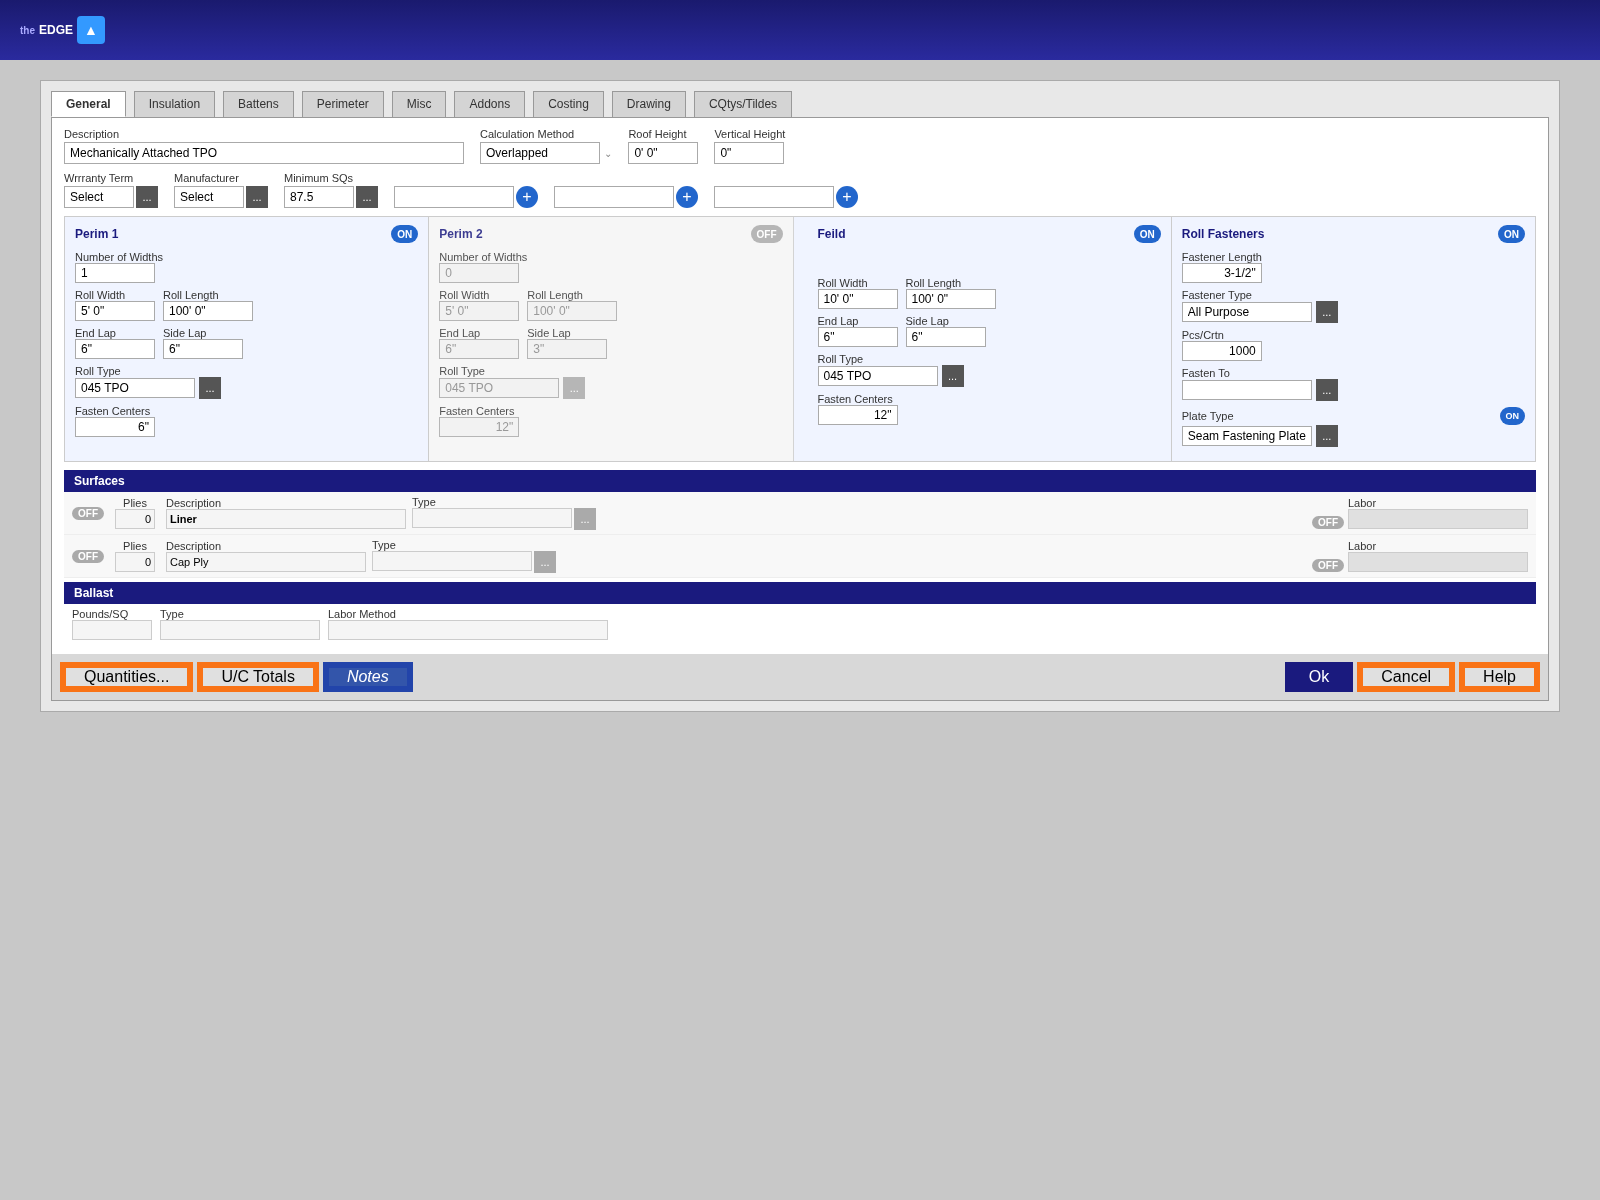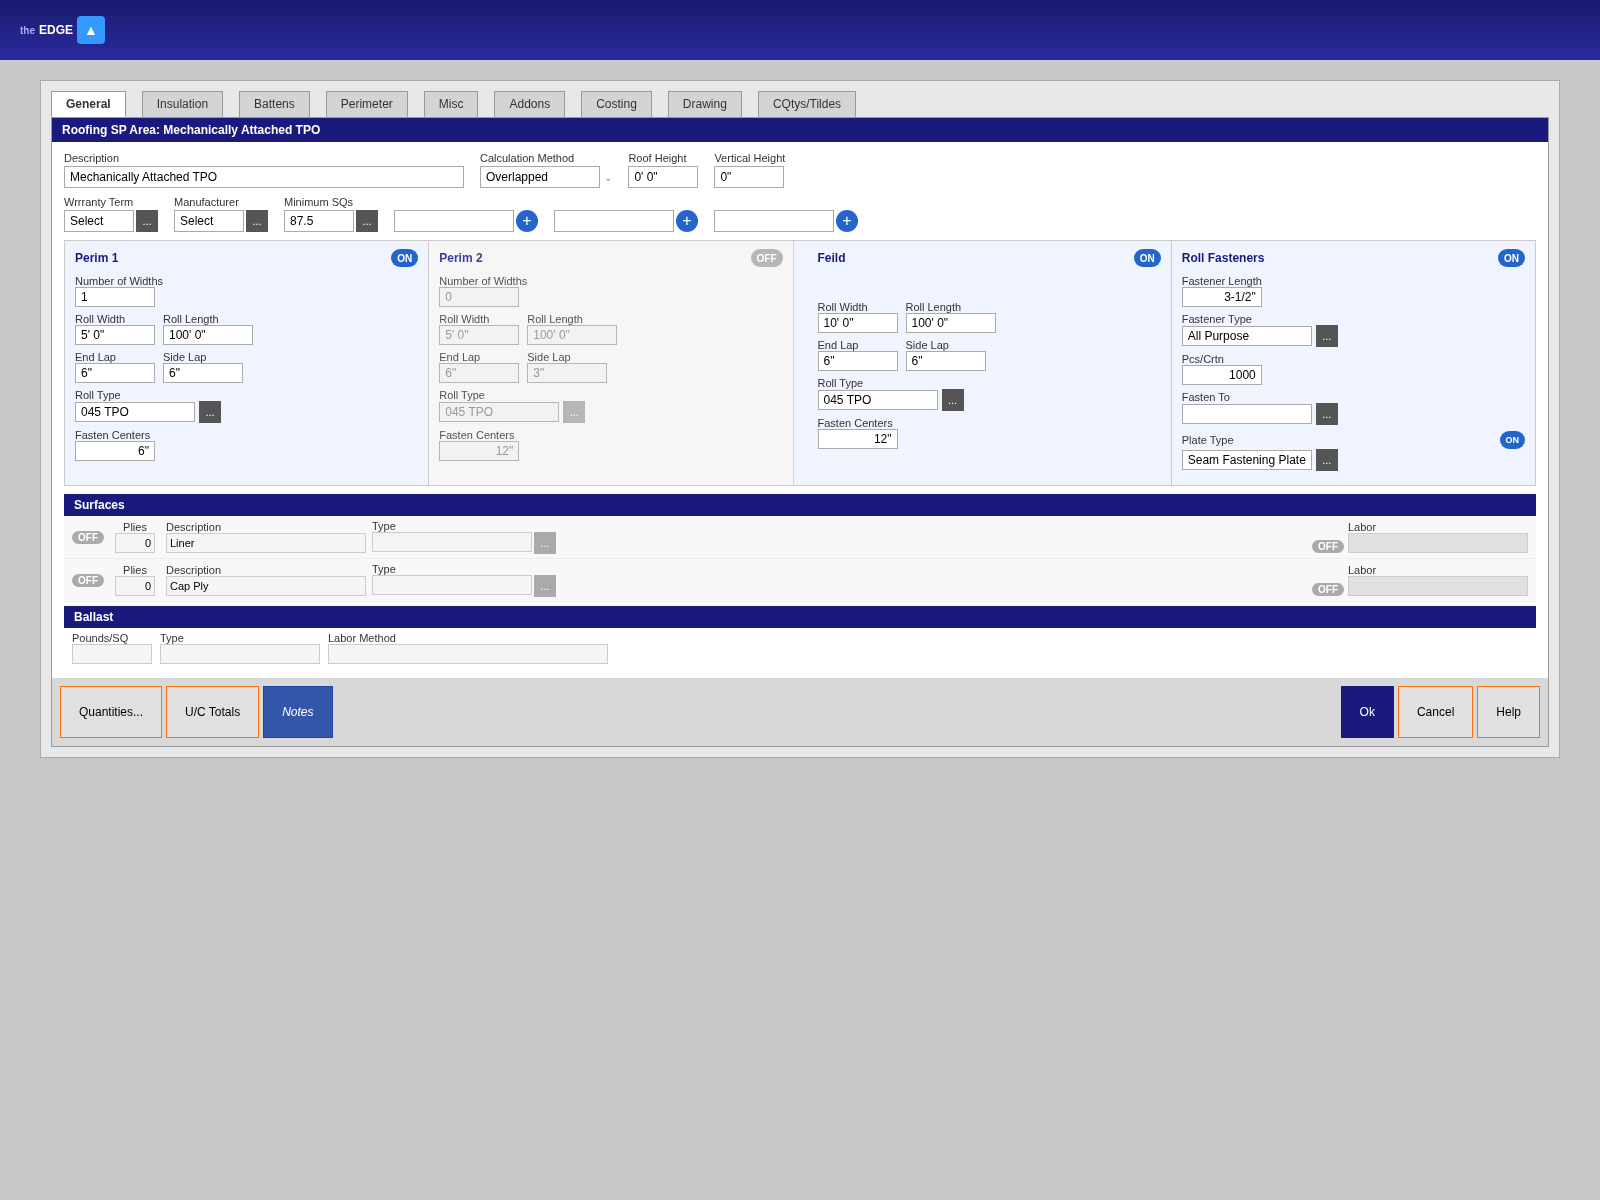--- a/index.html
+++ b/index.html
@@ -2,21 +2,21 @@
 <html><head>
   <meta charset="utf-8">
   <style>
     * { box-sizing: border-box; margin: 0; padding: 0; font-family: Arial, sans-serif; font-size: 12px; }
     body { background: #c8c8c8; width: 1600px; min-height: 1200px; }
     .app-header { background: linear-gradient(to bottom, #1a1a6e, #2a2a9e); height: 60px; display: flex; align-items: center; padding: 0 20px; }
     .logo-text { color: white; font-size: 22px; font-weight: bold; display: flex; align-items: center; gap: 4px; }
     .logo-small { font-size: 10px; color: #aaaaff; vertical-align: super; }
     .logo-icon { width: 28px; height: 28px; background: #3399ff; border-radius: 4px; display: inline-flex; align-items: center; justify-content: center; color: white; font-size: 14px; font-weight: bold; }
     .main-container { background: #e8e8e8; margin: 20px 40px; padding: 10px; border: 1px solid #aaa; }
-    .tabs { display: flex; gap: 16px; border-bottom: none; }
+    .tabs { display: flex; gap: 8px; border-bottom: none; }
     .tab { padding: 5px 14px; background: #d4d4d4; border: 1px solid #999; border-bottom: none; cursor: pointer; font-size: 12px; color: #333; }
     .tab.active { background: white; border-bottom: 1px solid white; font-weight: bold; z-index: 1; }
     .content-area { background: white; border: 1px solid #999; padding: 0; }
     .section-header { background: #1a1a7e; color: white; padding: 5px 10px; font-size: 12px; font-weight: bold; }
     .form-body { padding: 10px 12px; }
     .form-row { display: flex; align-items: flex-end; gap: 16px; margin-bottom: 8px; }
     .form-group { display: flex; flex-direction: column; gap: 2px; }
     .form-label { font-size: 11px; color: #333; }
     .form-input { border: 1px solid #aaa; padding: 3px 5px; font-size: 12px; background: white; height: 22px; }
     .form-input.wide { width: 400px; }
@@ -36,21 +36,21 @@
     .panel-row { display: flex; gap: 8px; }
     .panel-input { border: 1px solid #aaa; padding: 2px 5px; font-size: 12px; background: white; height: 20px; width: 80px; }
     .panel-input.disabled { background: #f0f0f0; color: #888; }
     .sub-section { background: #1a1a7e; color: white; padding: 4px 10px; font-size: 12px; font-weight: bold; margin-top: 4px; }
     .surface-row { display: flex; align-items: center; gap: 6px; padding: 4px 8px; border-bottom: 1px solid #eee; }
     .surface-input { border: 1px solid #ccc; height: 20px; font-size: 11px; padding: 0 3px; background: #f5f5f5; }
     .off-toggle { background: #aaa; color: white; border-radius: 8px; padding: 1px 6px; font-size: 10px; font-weight: bold; cursor: pointer; }
     .footer-buttons { display: flex; gap: 4px; padding: 8px 8px; background: #d8d8d8; justify-content: space-between; align-items: center; }
     .footer-left { display: flex; gap: 4px; }
     .footer-right { display: flex; gap: 4px; justify-content: flex-end; }
-    .btn-footer { padding: 18px 18px; font-size: 12px; cursor: pointer; border: 1px solid #f97316; background: #e0e0e0; }
+    .btn-footer { padding: 0 18px; font-size: 16px; cursor: pointer; border: 6px solid #f97316; background: #e0e0e0; }
     .btn-footer.primary { background: #1a1a7e; color: white; border-color: #1a1a7e; }
     .btn-footer.blue { background: #3355aa; color: white; border-color: #2244aa; font-style: italic; }
     .ballast-row { display: flex; gap: 8px; padding: 4px 8px; }
     .panel-input-row { display: flex; align-items: center; gap: 4px; }
   </style>
 </head>
 <body>
 
 <div class="app-header">
   <div class="logo-text">
@@ -67,21 +67,20 @@
     <div class="tab">Battens</div>
     <div class="tab">Perimeter</div>
     <div class="tab">Misc</div>
     <div class="tab">Addons</div>
     <div class="tab">Costing</div>
     <div class="tab">Drawing</div>
     <div class="tab">CQtys/Tildes</div>
   </div>
 
   <div class="content-area">
-    <div class="section-header">Roofing SP Area: Mechanically Attached TPO</div>
 
     <div class="form-body">
 
       <div class="form-row">
         <div class="form-group">
           <label class="form-label">Description</label>
           <input class="form-input wide" value="Mechanically Attached TPO" style="">
         </div>
         <div class="form-group">
           <label class="form-label">Calculation Method</label>
@@ -305,21 +304,21 @@
       <div class="sub-section">Surfaces</div>
 
       <div class="surface-row" style="background:#f8f8f8;">
         <span class="off-toggle">OFF</span>
         <div style="display:flex;flex-direction:column;align-items:center;min-width:50px;">
           <span class="form-label">Plies</span>
           <input class="surface-input" style="width: 40px; text-align: right;" value="0">
         </div>
         <div style="display:flex;flex-direction:column;">
           <span class="form-label">Description</span>
-          <input class="surface-input" style="width: 200px;" value="Liner">
+          <input class="surface-input" style="width: 240px; font-weight: bold;" value="Liner">
         </div>
         <div style="display:flex;flex-direction:column;">
           <span class="form-label">Type</span>
           <div style="display:flex;gap:2px;">
             <input class="surface-input" style="width: 160px;" value="">
             <button class="btn-dots" style="background:#aaa;">...</button>
           </div>
         </div>
         <div style="display:flex;align-items:flex-end;gap:4px;margin-left:auto;">
           <span class="off-toggle">OFF</span>

